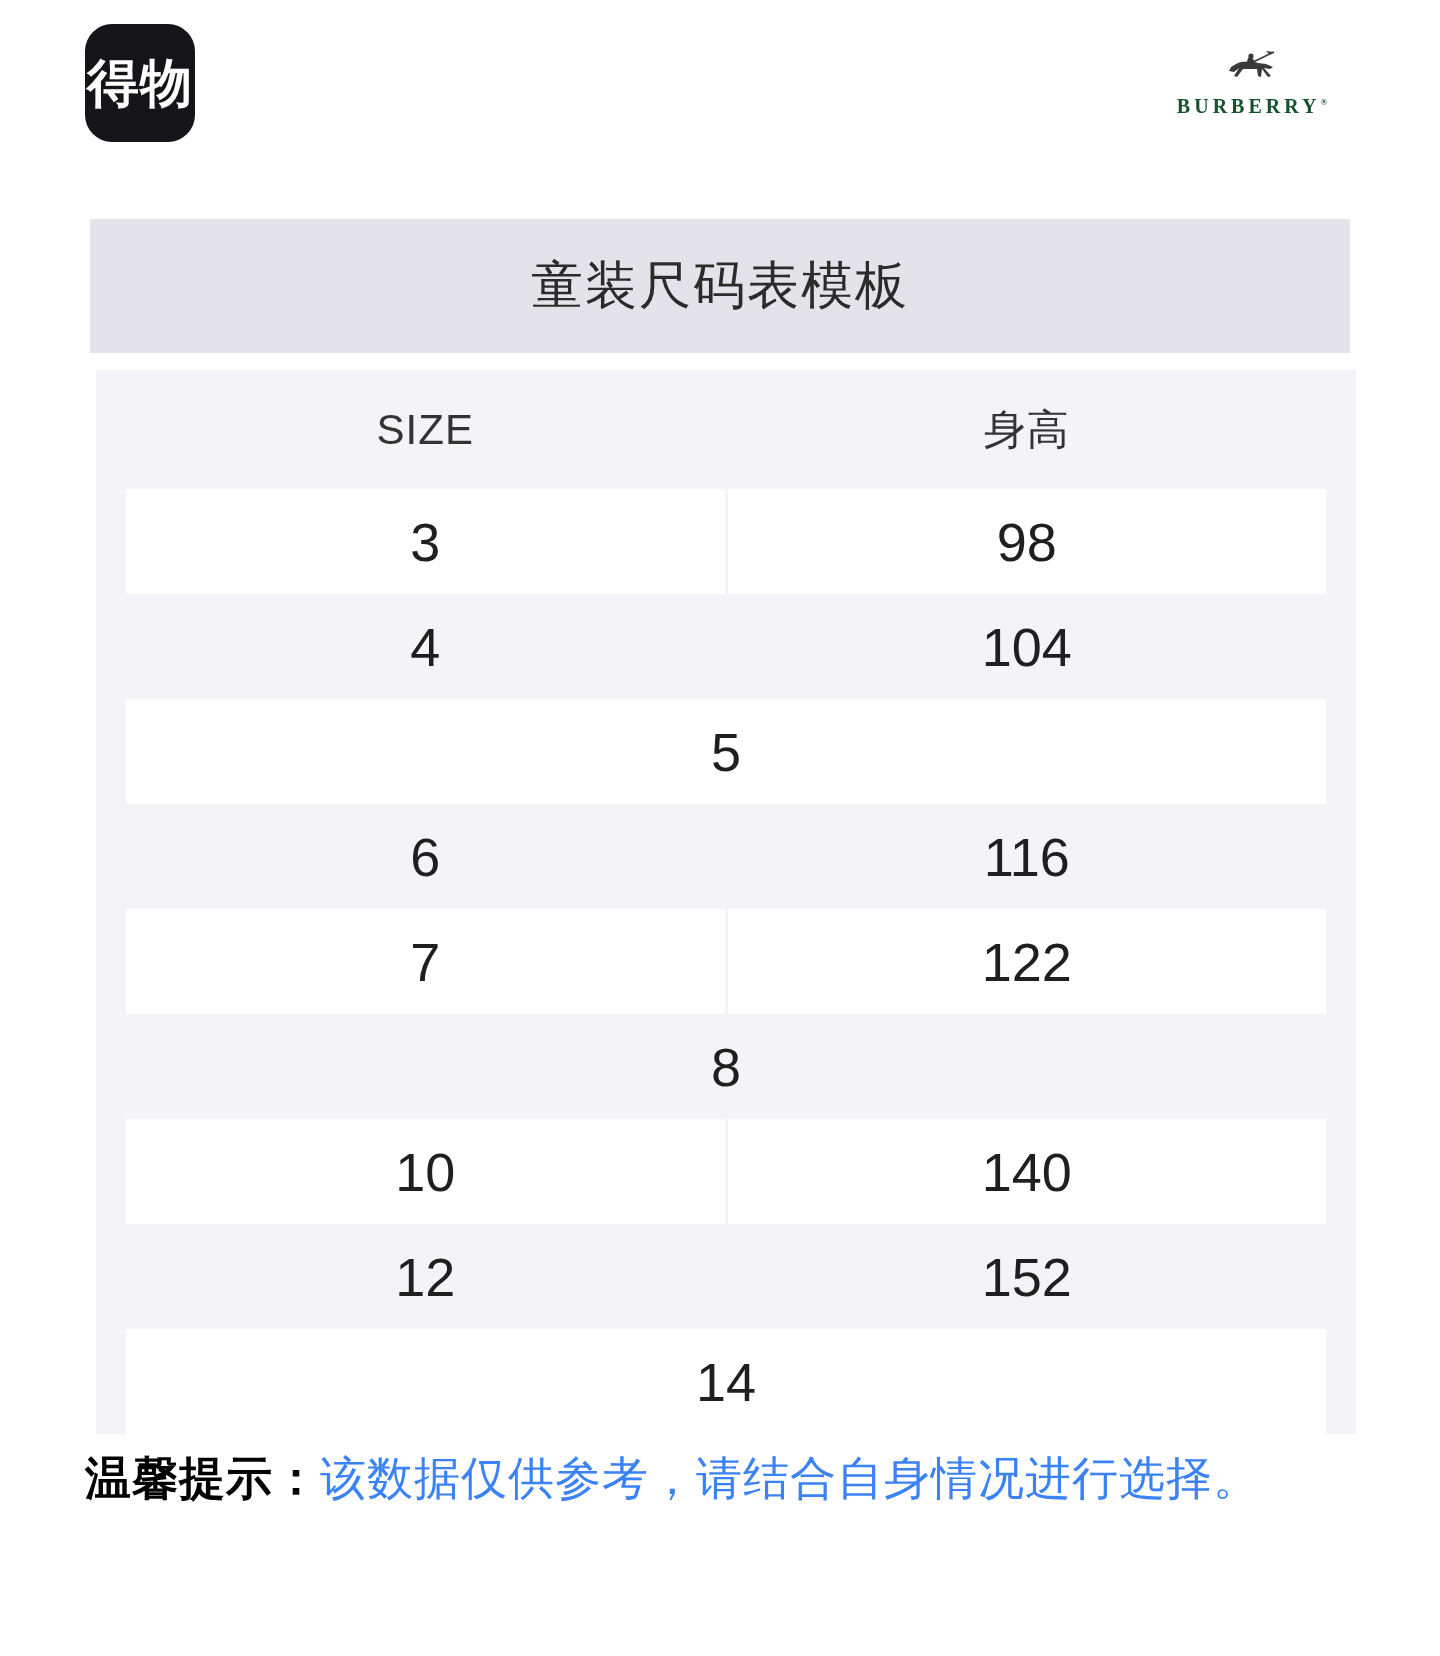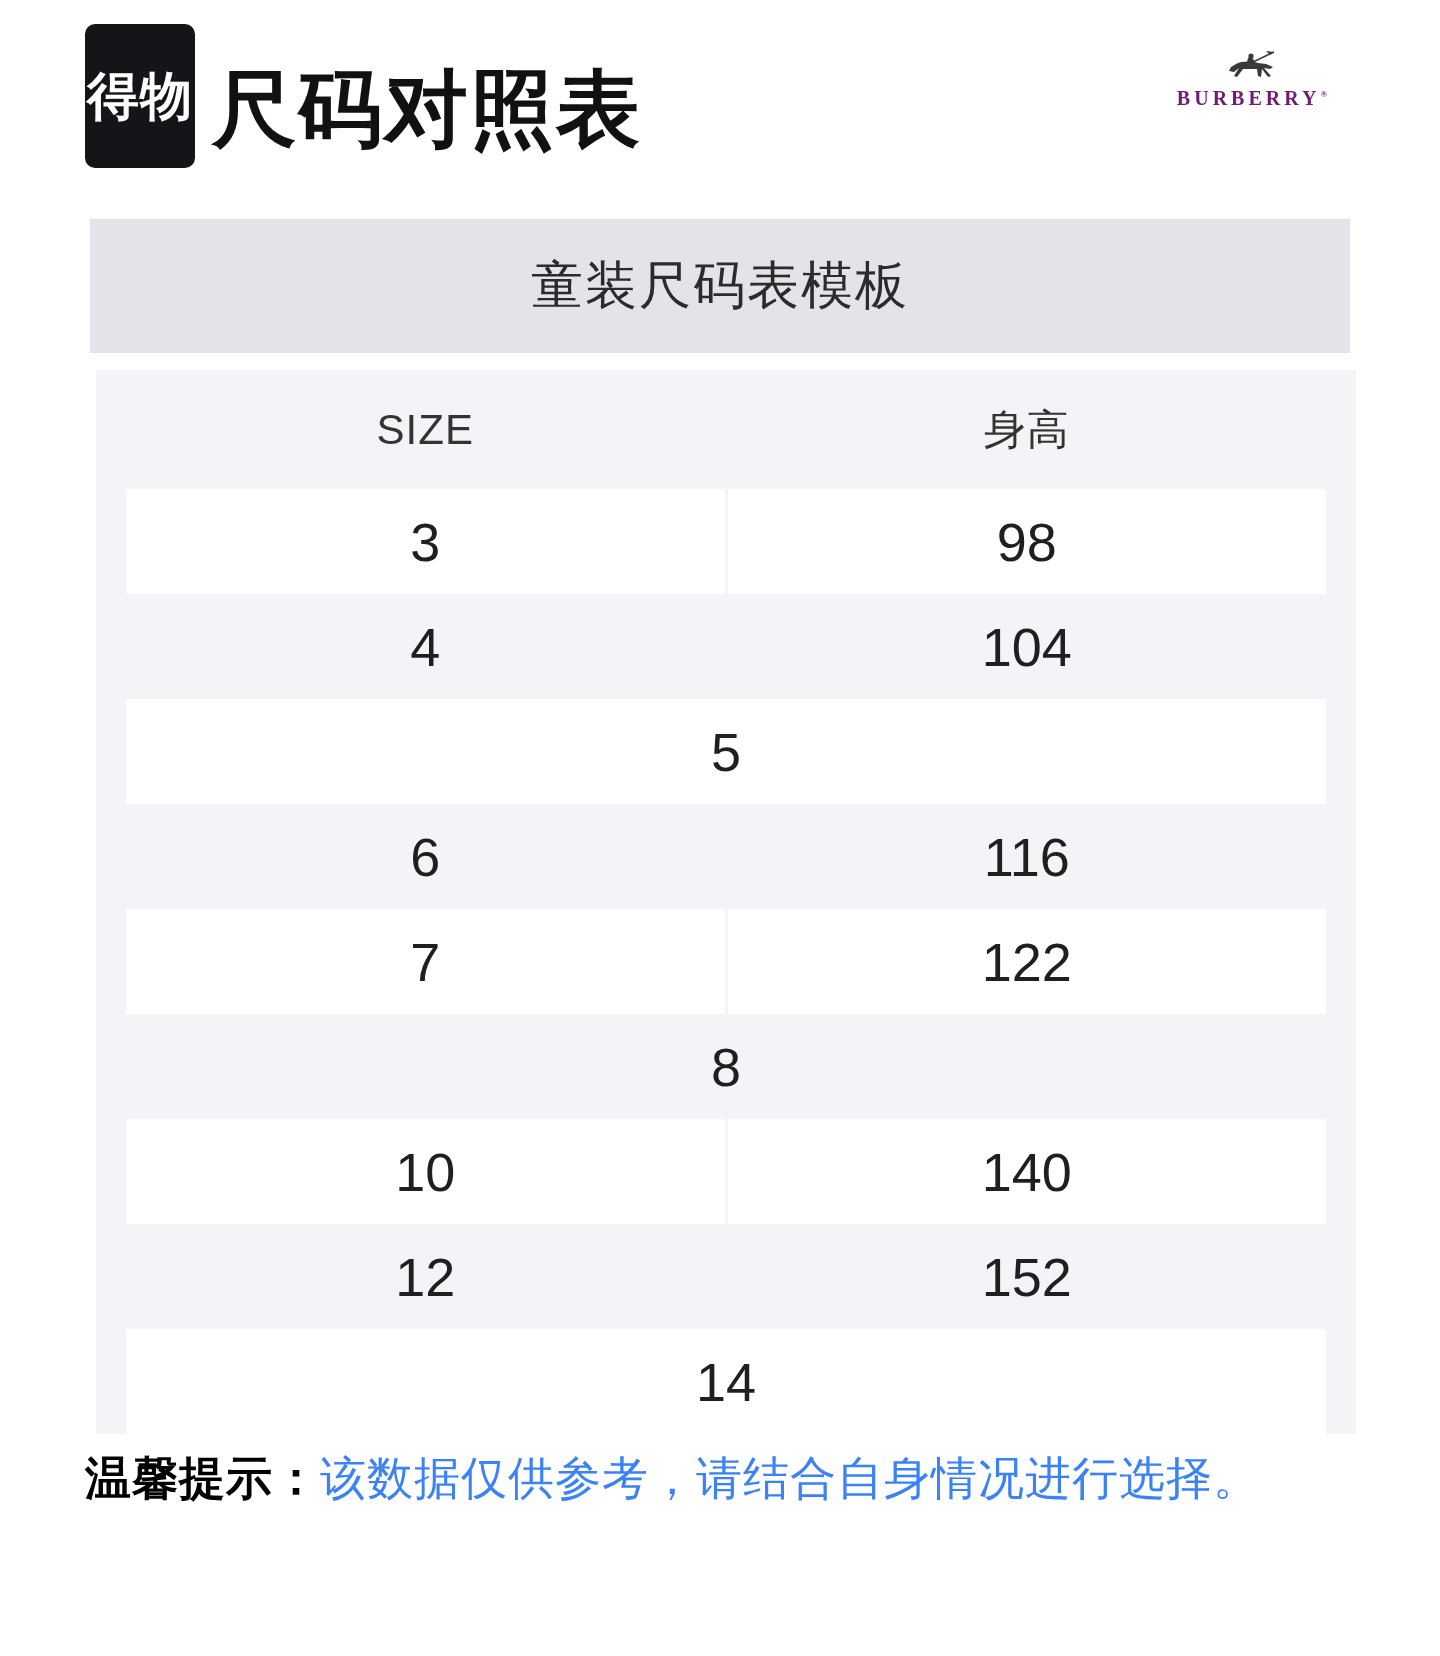--- a/index.html
+++ b/index.html
@@ -19,23 +19,23 @@
     width:1440px;
     height:1656px;
     background:#fff;
     overflow:hidden;
   }
 
   
   .logo{
     position:absolute;
     left:85px; top:24px;
-    width:110px; height:144px;
+    width:110px; height:118px;
     background:var(--logo-bg);
-    border-radius:10px;
+    border-radius:27px;
     display:flex; align-items:center; justify-content:center;
   }
   .logo span{
     color:#fff;
     font-size:52px;
     font-weight:700;
     letter-spacing:1px;
     line-height:1;
   }
   .page-title{
@@ -49,26 +49,26 @@
     white-space:nowrap;
   }
   .brand{
     position:absolute;
     left:1178px; top:50px;
     width:148px;
     display:flex; flex-direction:column; align-items:center;
   }
   .brand svg{display:block;}
   .brand-name{
-    margin-top:2px;
+    margin-top:10px;
     font-family:"Liberation Serif","DejaVu Serif",serif;
     font-weight:700;
     font-size:20px;
     letter-spacing:4px;
-    color:#701a75;
+    color:#14532d;
     white-space:nowrap;
     line-height:1;
   }
   .brand-name sup{
     font-size:9px;
     letter-spacing:0;
     vertical-align:8px;
   }
 
   
@@ -137,21 +137,20 @@
 </style>
 </head>
 <body>
 
 <div class="page">
 
   <div class="logo">
     <span>得物</span>
   </div>
 
-  <h1 class="page-title">尺码对照表</h1>
 
   <div class="brand">
     <svg width="50" height="36" viewBox="0 0 50 36" fill="none" xmlns="http://www.w3.org/2000/svg">
 
       <path d="M47 2 L18 16" stroke="#3a3a3c" stroke-width="1.6"></path>
       <path d="M47 2 L39 1 L43 5 Z" fill="#3a3a3c"></path>
 
       <circle cx="24" cy="6" r="2.6" fill="#3a3a3c"></circle>
       <path d="M21 8 C23 7 26 8 27 10 L26 15 L19 16 Z" fill="#3a3a3c"></path>
 

